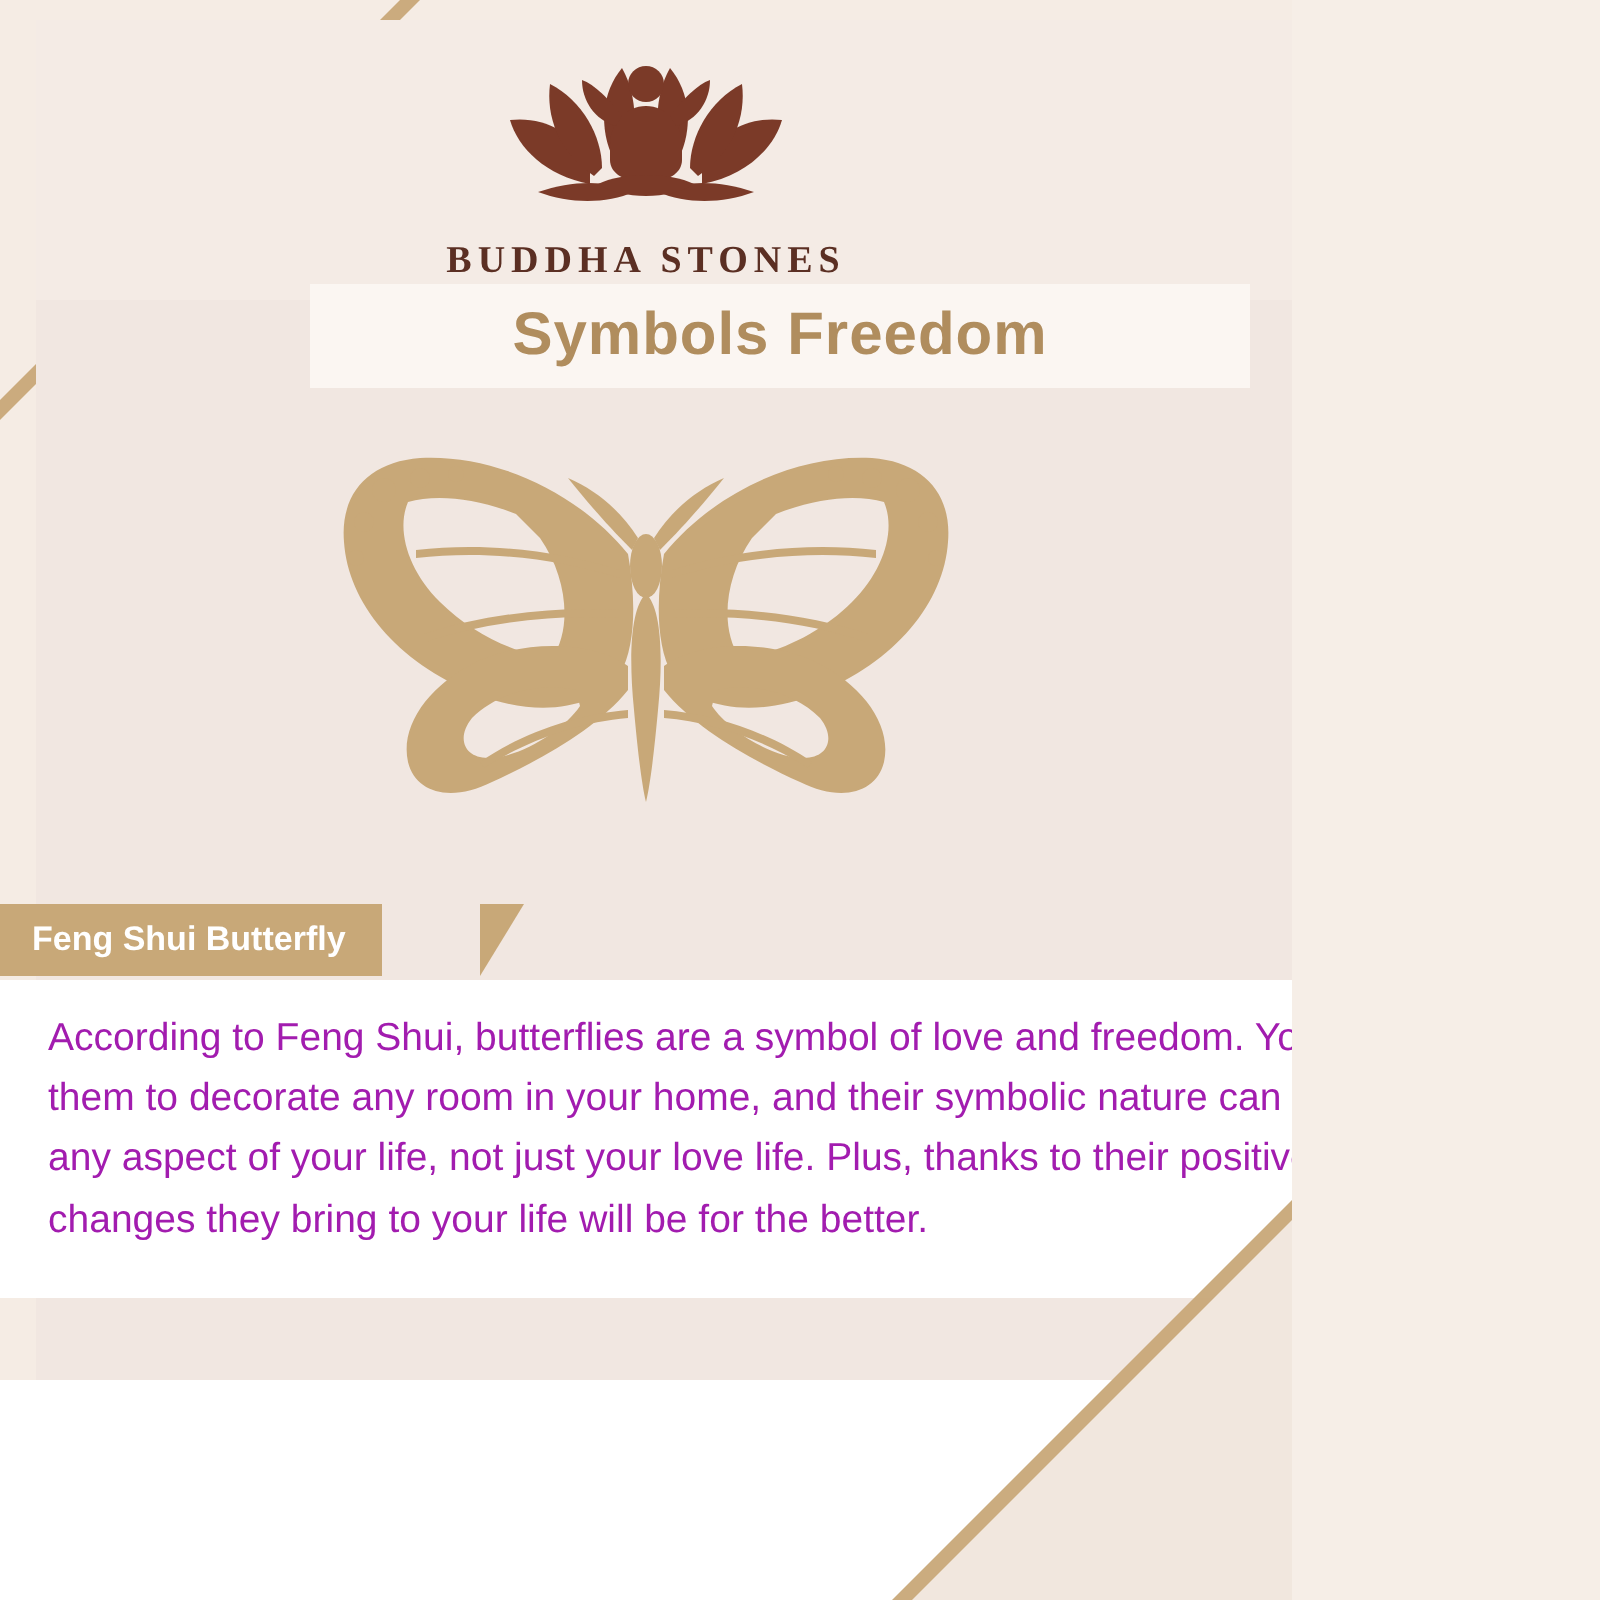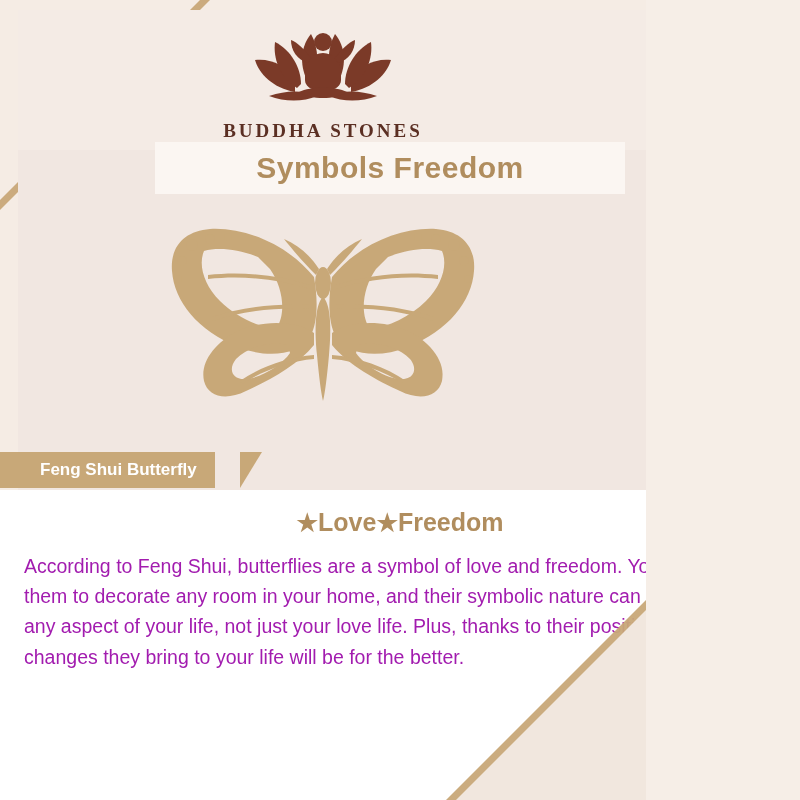--- a/index.html
+++ b/index.html
@@ -115,21 +115,21 @@
   }
   
   .ribbon {
     position: absolute;
     left: 0;
     top: 452px;
     height: 36px;
     background: #c8a878;
     display: flex;
     align-items: center;
-    padding-left: 40px;
+    padding-left: 16px;
     padding-right: 18px;
     box-sizing: border-box;
   }
   .ribbon-text {
     color: #ffffff;
     font-size: 17px;
     font-weight: 700;
     font-family: "Liberation Sans", sans-serif;
   }
   .ribbon-tail {
@@ -265,23 +265,20 @@
       </g>
     </svg>
   </div>
 
   <div class="ribbon">
     <span class="ribbon-text">Feng Shui Butterfly</span>
   </div>
   <div class="ribbon-tail"></div>
 
   <div class="content-block">
-    <div class="subtitle">
-      <span class="star">★</span><span>Love</span><span class="star">★</span><span>Freedom</span>
-    </div>
     <div class="body-text">According to Feng Shui, butterflies are a symbol of love and freedom. You can use them to decorate any room in your home, and their symbolic nature can help transform any aspect of your life, not just your love life. Plus, thanks to their positive energy, any changes they bring to your life will be for the better.</div>
   </div>
 
   <div class="footer-space"></div>
 
   <div class="corner-br"></div>
   <div class="corner-br-inner"></div>
 
 </div>
 

